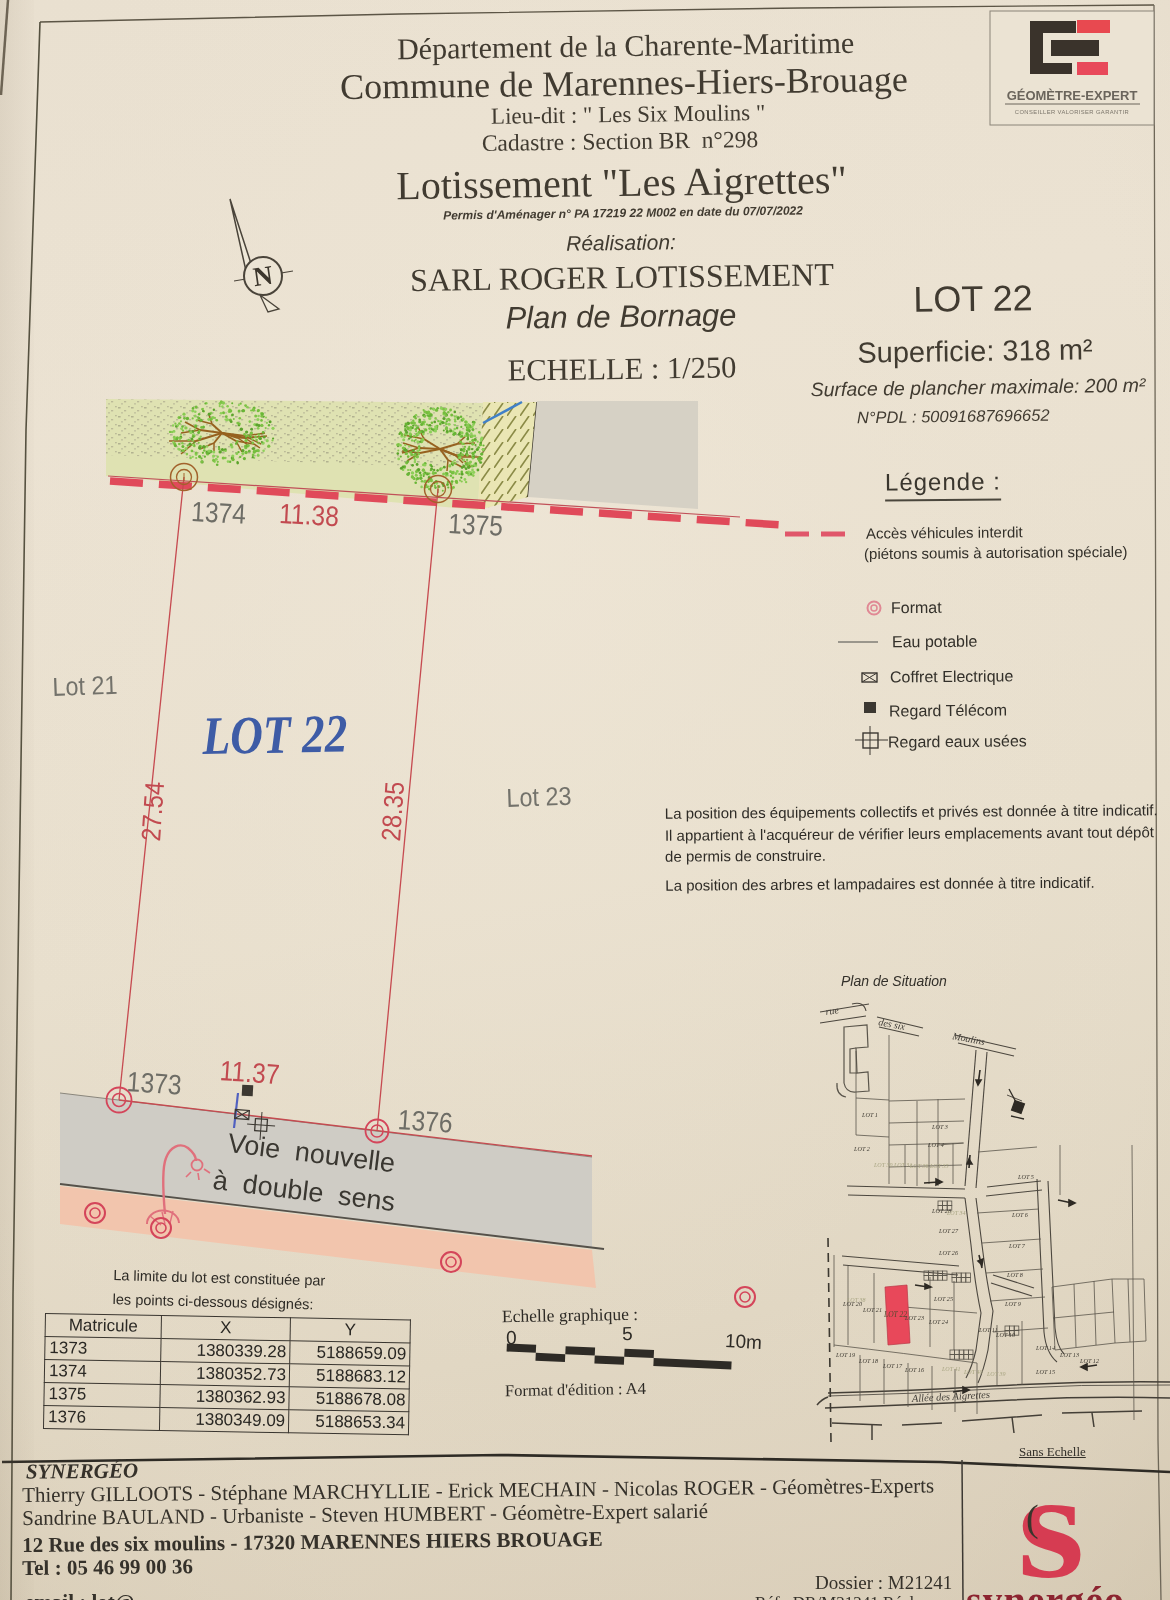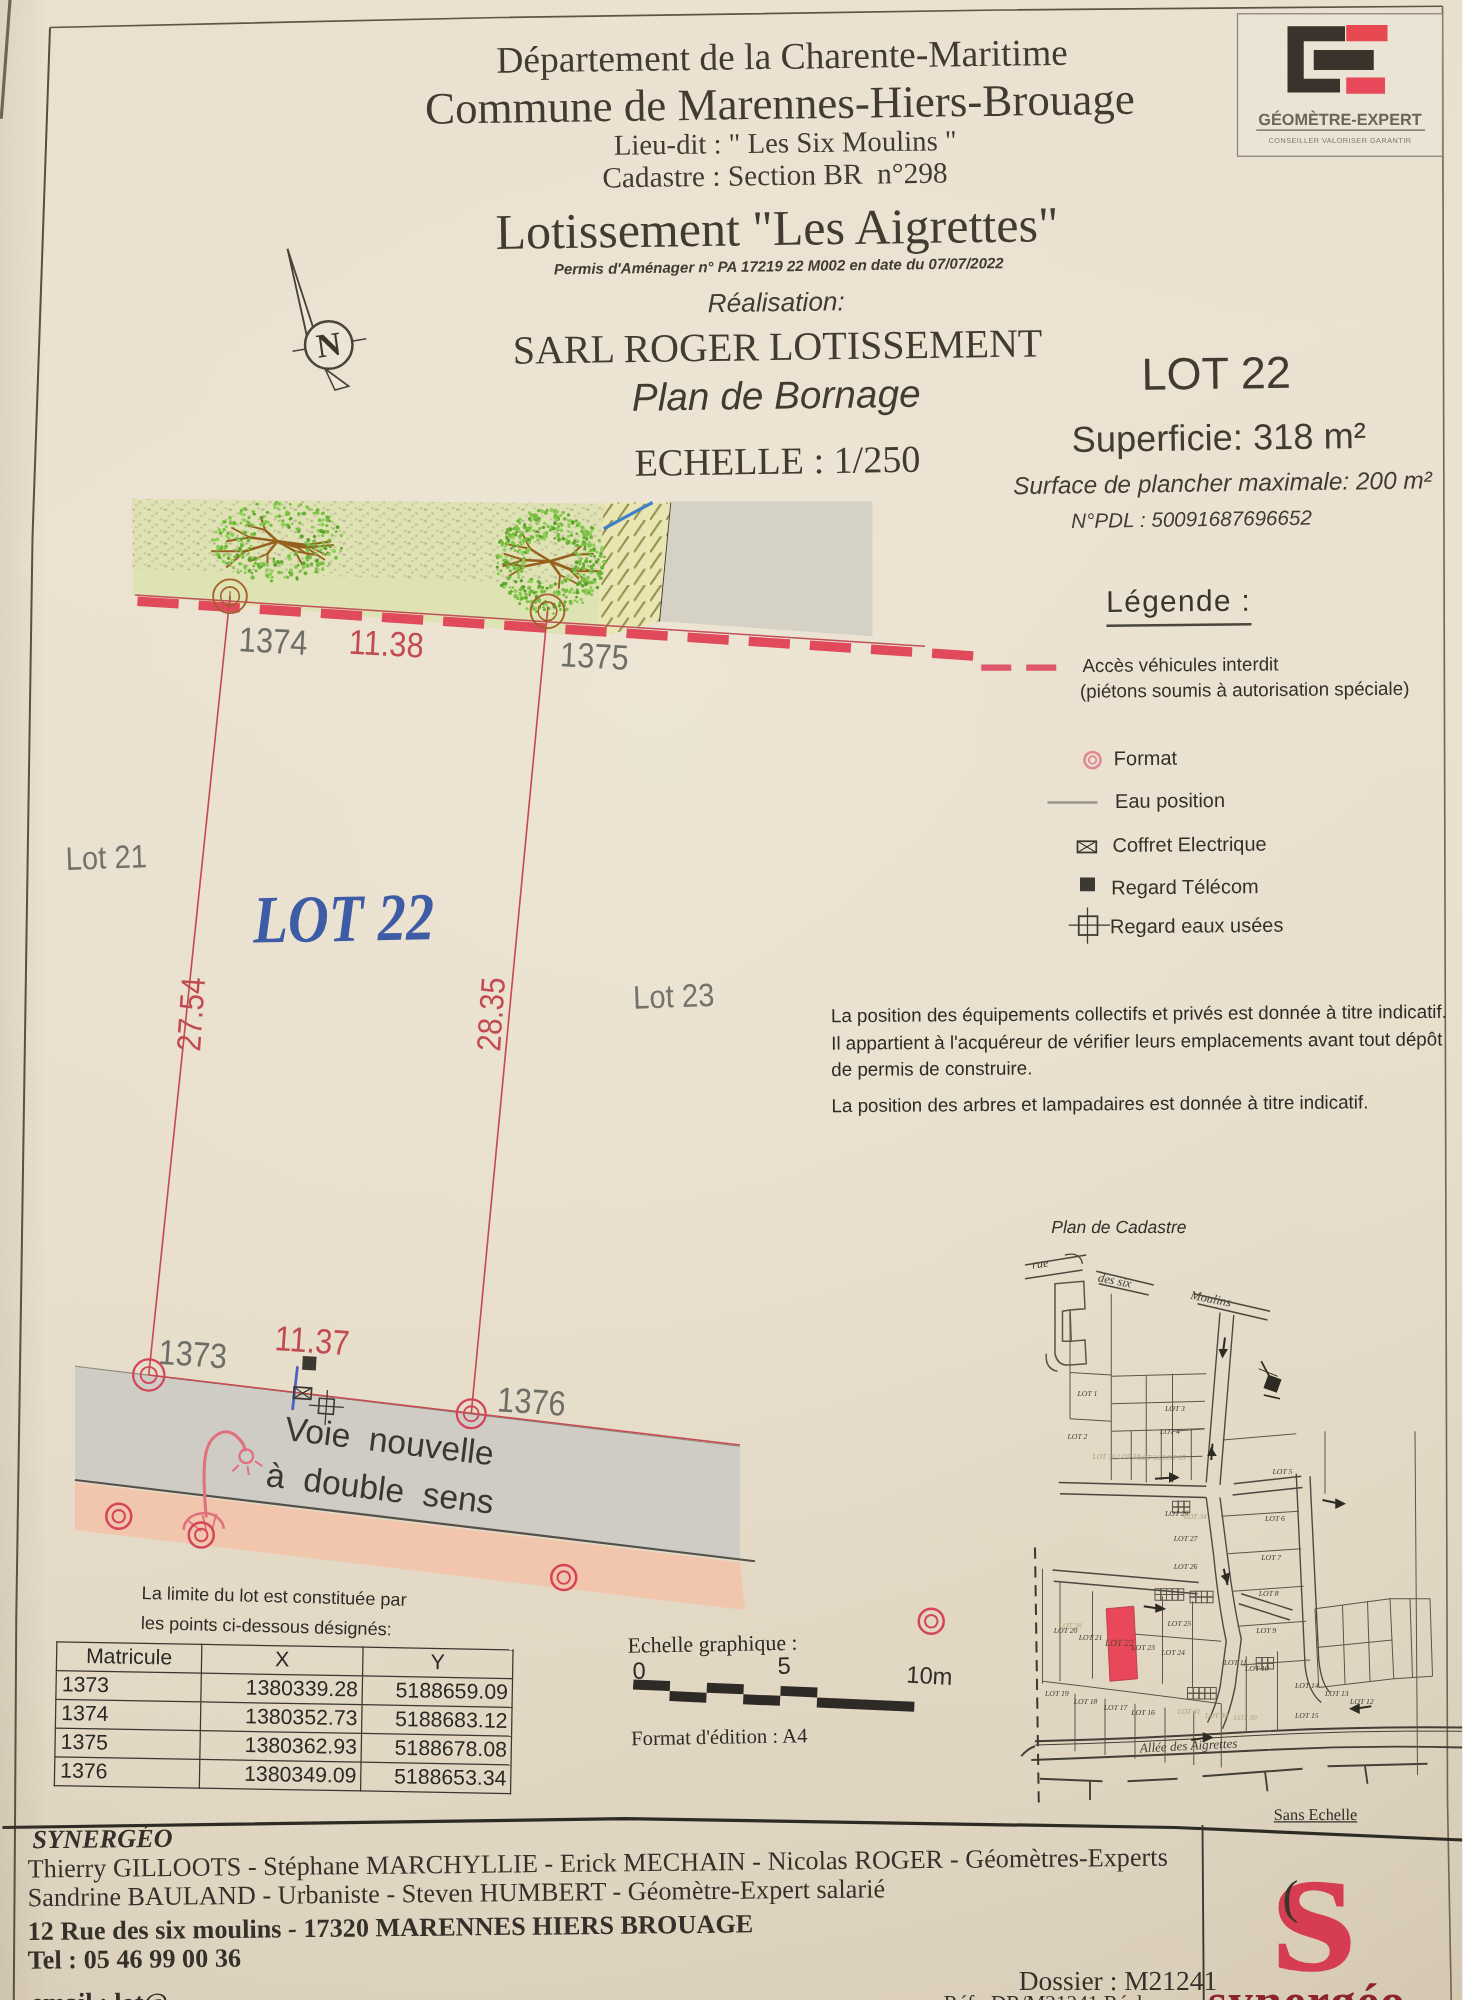--- a/index.html
+++ b/index.html
@@ -951,21 +951,21 @@
 <div class="t serif" style="left:22px;top:1483px;font-size:21px;color:#35312a;transform:rotate(-0.6deg);transform-origin:0 0;">Thierry GILLOOTS - Stéphane MARCHYLLIE - Erick MECHAIN - Nicolas ROGER - Géomètres-Experts</div>
 
 <div class="t serif" style="left:22px;top:1506px;font-size:21px;color:#35312a;transform:rotate(-0.6deg);transform-origin:0 0;">Sandrine BAULAND - Urbaniste - Steven HUMBERT - Géomètre-Expert salarié</div>
 
 <div class="t serif" style="left:22px;top:1533px;font-size:21px;font-weight:bold;color:#35312a;transform:rotate(-0.6deg);transform-origin:0 0;">12 Rue des six moulins - 17320 MARENNES HIERS BROUAGE</div>
 
 <div class="t serif" style="left:22px;top:1556px;font-size:21px;font-weight:bold;color:#35312a;transform:rotate(-0.6deg);transform-origin:0 0;">Tel : 05 46 99 00 36</div>
 
 <div class="t serif" style="left:25px;top:1590px;font-size:21px;font-weight:bold;color:#35312a;">email : lot@</div>
 
-<div class="t serif" style="left:815px;top:1572px;font-size:22px;color:#35312a;">Dossier : M21241</div>
+<div class="t serif" style="left:815px;top:1572px;font-size:19px;color:#35312a;">Dossier : M21241</div>
 
 <div class="t serif" style="left:755px;top:1593px;font-size:17px;color:#35312a;">Réf : DR/M21241 Réal</div>
 
 <div class="t" style="left:192px;top:496px;font-size:28px;color:#6e6d66;transform:rotate(3deg) scaleX(0.88);transform-origin:0 0;">1374</div>
 
 <div class="t" style="left:280px;top:498px;font-size:28px;color:#c24a50;transform:rotate(3deg) scaleX(0.88);transform-origin:0 0;">11.38</div>
 
 <div class="t" style="left:449px;top:508px;font-size:28px;color:#6e6d66;transform:rotate(3deg) scaleX(0.88);transform-origin:0 0;">1375</div>
 
 <div class="t" style="left:128px;top:1066px;font-size:28px;color:#6e6d66;transform:rotate(4deg) scaleX(0.88);transform-origin:0 0;">1373</div>
@@ -985,21 +985,21 @@
 <div class="t serif" style="left:202px;top:705px;font-size:54px;font-weight:bold;font-style:italic;color:#3e5ca6;transform:rotate(-1deg) scaleX(0.84);transform-origin:0 0;">LOT 22</div>
 
 <div class="t" style="left:885px;top:468px;font-size:24px;color:#3a362e;letter-spacing:1px;border-bottom:2px solid #4a463c;padding-bottom:3px;transform:rotate(-0.5deg);">Légende :</div>
 
 <div class="t" style="left:866px;top:524px;font-size:15px;color:#33302a;transform:rotate(-0.5deg);">Accès véhicules interdit</div>
 
 <div class="t" style="left:864px;top:544px;font-size:15px;color:#33302a;transform:rotate(-0.5deg);">(piétons soumis à autorisation spéciale)</div>
 
 <div class="t" style="left:891px;top:599px;font-size:16px;color:#33302a;transform:rotate(-0.5deg);">Format</div>
 
-<div class="t" style="left:892px;top:633px;font-size:16px;color:#33302a;transform:rotate(-0.5deg);">Eau position</div>
+<div class="t" style="left:892px;top:633px;font-size:16px;color:#33302a;transform:rotate(-0.5deg);">Eau potable</div>
 
 <div class="t" style="left:890px;top:668px;font-size:16px;color:#33302a;transform:rotate(-0.5deg);">Coffret Electrique</div>
 
 <div class="t" style="left:889px;top:702px;font-size:16px;color:#33302a;transform:rotate(-0.5deg);">Regard Télécom</div>
 
 <div class="t" style="left:888px;top:733px;font-size:16px;color:#33302a;transform:rotate(-0.5deg);">Regard eaux usées</div>
 
 <div class="t" style="left:665px;top:801px;font-size:15px;color:#2e2b26;line-height:21.5px;transform:rotate(-0.4deg);">La position des équipements collectifs et privés est donnée à titre indicatif.<br>Il appartient à l'acquéreur de vérifier leurs emplacements avant tout dépôt<br>de permis de construire.<br><span style="display:inline-block;margin-top:7px;">La position des arbres et lampadaires est donnée à titre indicatif.</span></div>
 
 <div class="t" style="left:230px;top:1128px;font-size:27px;color:#3a3731;transform:rotate(7deg);transform-origin:0 0;transform-origin:0 0;">Voie&nbsp;&nbsp;nouvelle</div>
@@ -1052,21 +1052,21 @@
     <rect x="29.5" y="10" width="29.5" height="8"></rect>
     <rect x="59" y="2" width="29.5" height="8"></rect>
     <rect x="88.5" y="10" width="29.5" height="8"></rect>
     <rect x="118" y="2" width="29.5" height="8"></rect>
     <rect x="147.5" y="10" width="78" height="8"></rect>
   </g>
 </svg>
 
 <div class="t serif" style="left:505px;top:1380px;font-size:16.5px;color:#2e2b26;transform:rotate(-1deg);">Format d'édition : A4</div>
 
-<div class="t" style="left:841px;top:973px;font-size:14px;font-style:italic;color:#33302a;">Plan de Cadastre</div>
+<div class="t" style="left:841px;top:973px;font-size:14px;font-style:italic;color:#33302a;">Plan de Situation</div>
 
 <div class="t serif" style="left:1019px;top:1444px;font-size:13px;color:#33302a;text-decoration:underline;">Sans Echelle</div>
 
 <svg width="360" height="500" viewBox="0 0 360 500" style="position:absolute;left:812px;top:955px;">
 <g id="inset">
 
 <g stroke="#4c473f" stroke-width="1.1" fill="none">
 <path d="M8,57 L57,49"></path>
           <path d="M8,68 L54,61"></path>
           <path d="M40,49 Q52,46 54,56"></path>

